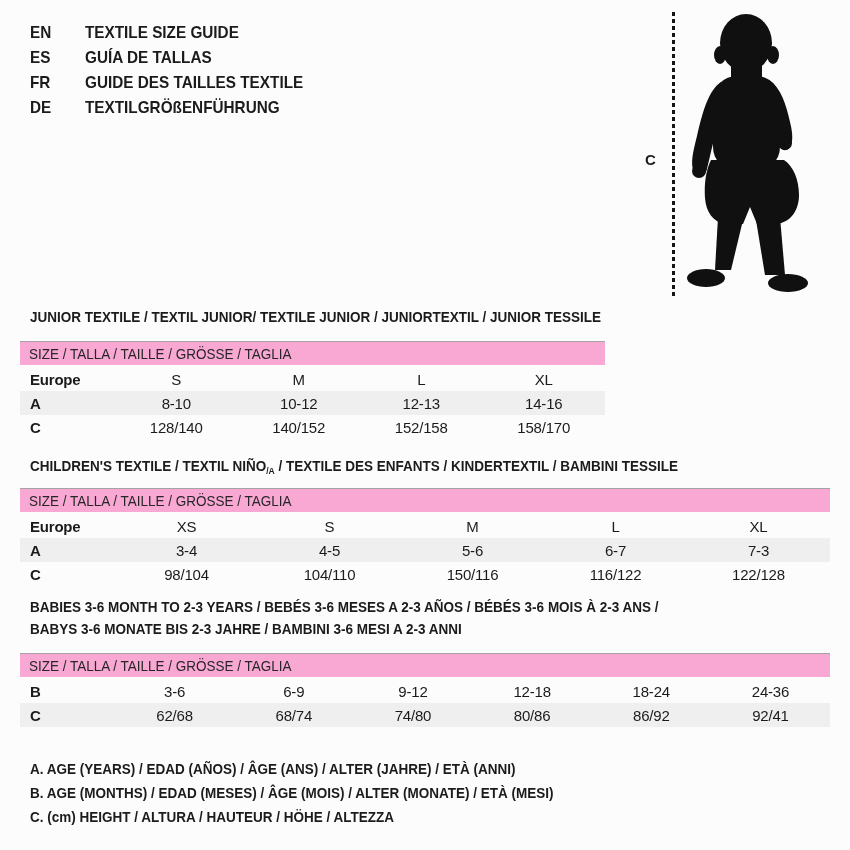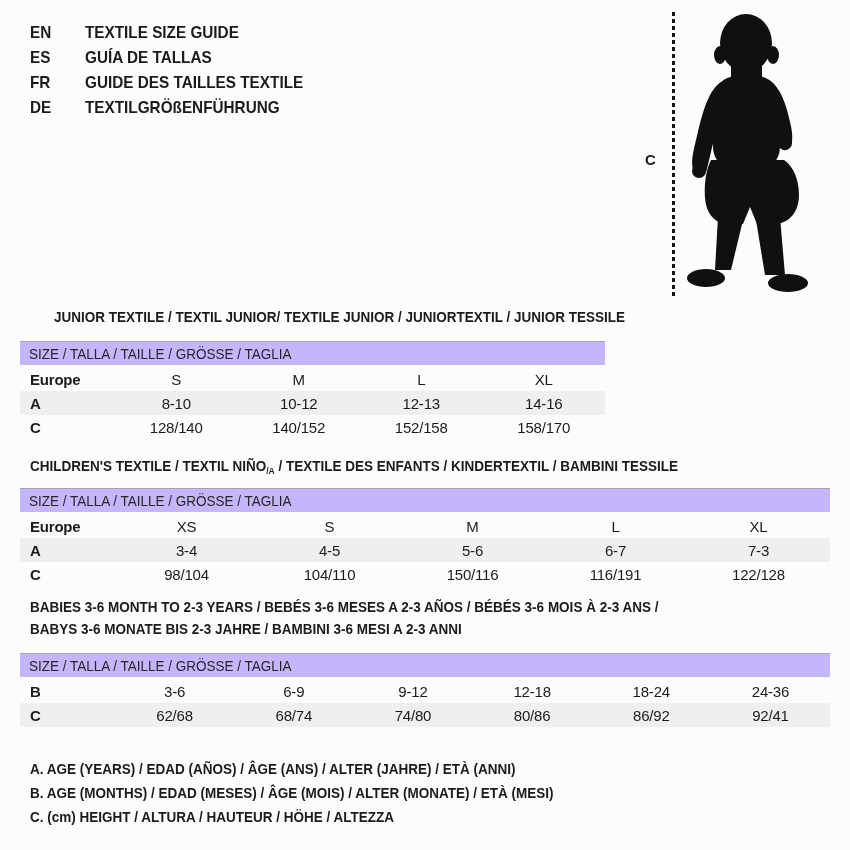--- a/index.html
+++ b/index.html
@@ -20,21 +20,21 @@
     background:repeating-linear-gradient(to bottom,#141414 0 4px,transparent 4px 7px);}
   .figure-label{position:absolute;left:645px;top:151px;font-weight:700;font-size:15px;}
   .baby-svg{position:absolute;left:685px;top:12px;width:130px;height:287px;}
 
   
   .sec-title{position:absolute;font-size:15px;font-weight:700;line-height:22px;white-space:nowrap;}
   .subsc{font-size:9.5px;vertical-align:-3px;}
 
   
   .sg-table{position:absolute;font-size:15px;}
-  .thead{box-sizing:border-box;height:24px;background:#c4b5fd;border-top:1px solid #a4a4a4;
+  .thead{box-sizing:border-box;height:24px;background:#f9a8d4;border-top:1px solid #a4a4a4;
     margin-bottom:2px;display:flex;align-items:center;padding-left:9px;color:#262626;}
   .trow{display:flex;height:24px;align-items:center;}
   .tbody .trow:nth-child(even){background:#efefef;}
   .cell{flex:1;text-align:center;letter-spacing:-.2px;}
   .cell.rlabel{flex:0 0 85px;text-align:left;padding-left:10px;font-weight:bold;}
 
   
   .legend{position:absolute;left:30px;top:756px;}
   .legend-line{height:24px;font-weight:700;font-size:15px;display:flex;align-items:center;}
 </style>
@@ -78,21 +78,21 @@
       <path d="M 84 68 C 96 76 101 92 105 110 C 108 122 108 130 105 135 C 101 141 94 138 93 130 C 91 117 87 104 82 92 Z"></path>
       <circle cx="100" cy="131" r="7"></circle>
       <path d="M 26 148 C 21 158 19 172 20 186 C 21 200 28 210 40 212 L 58 212 L 65 195 L 72 212 L 92 212 C 106 210 114 198 114 183 C 114 167 108 154 99 148 Z"></path>
       <polygon points="33,205 58,208 46,258 30,258"></polygon>
       <ellipse cx="21" cy="266" rx="19" ry="9"></ellipse>
       <polygon points="71,208 95,205 100,263 80,263"></polygon>
       <ellipse cx="103" cy="271" rx="20" ry="9"></ellipse>
     </g>
   </svg>
 
-  <div class="sec-title" style="left:30px;top:306px;margin-left:24px;">
+  <div class="sec-title" style="left:30px;top:306px;">
     <span class="cond">JUNIOR TEXTILE / TEXTIL JUNIOR/ TEXTILE JUNIOR / JUNIORTEXTIL / JUNIOR TESSILE</span>
   </div>
   <div class="sg-table" style="left:20px;top:341px;width:585px;">
     <div class="thead">
       <span class="cond">SIZE / TALLA / TAILLE / GRÖSSE / TAGLIA</span>
     </div>
     <div class="tbody">
       <div class="trow">
         <div class="cell rlabel">Europe</div>
         <div class="cell">S</div>
@@ -139,21 +139,21 @@
         <div class="cell">4-5</div>
         <div class="cell">5-6</div>
         <div class="cell">6-7</div>
         <div class="cell">7-3</div>
       </div>
       <div class="trow">
         <div class="cell rlabel">C</div>
         <div class="cell">98/104</div>
         <div class="cell">104/110</div>
         <div class="cell">150/116</div>
-        <div class="cell">116/191</div>
+        <div class="cell">116/122</div>
         <div class="cell">122/128</div>
       </div>
     </div>
   </div>
 
   <div class="sec-title" style="left:30px;top:596px;">
     <span class="cond">BABIES 3-6 MONTH TO 2-3 YEARS / BEBÉS 3-6 MESES A 2-3 AÑOS / BÉBÉS 3-6 MOIS À 2-3 ANS /</span><br>
     <span class="cond">BABYS 3-6 MONATE BIS 2-3 JAHRE / BAMBINI 3-6 MESI A 2-3 ANNI</span>
   </div>
   <div class="sg-table" style="left:20px;top:653px;width:810px;">

